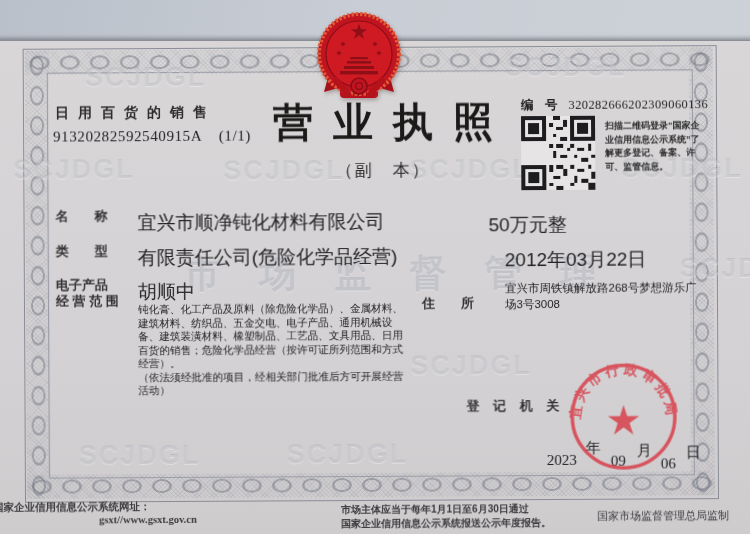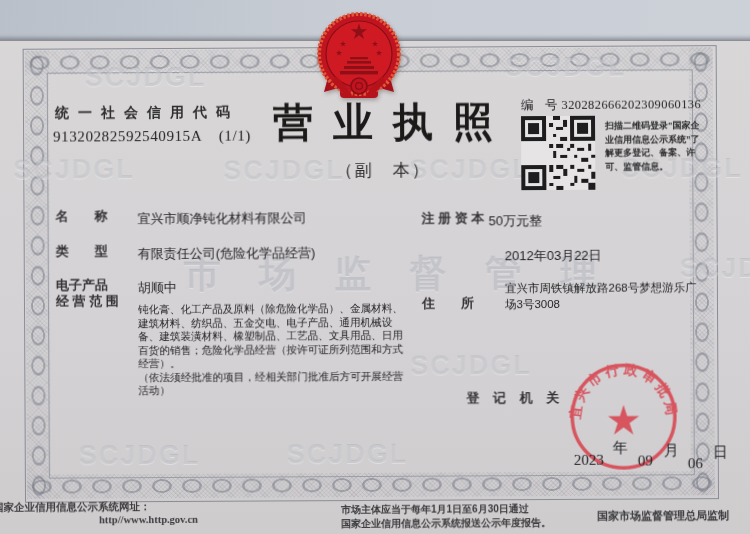--- a/index.html
+++ b/index.html
@@ -40,53 +40,53 @@
   
   .credit-label{position:absolute;left:70px;top:62px;font-size:14px;font-weight:bold;
     letter-spacing:9px;color:#2e2d2e;white-space:nowrap;}
   .credit-code{position:absolute;left:68px;top:86px;font-family:"Liberation Serif",serif;
     font-size:15px;color:#232224;letter-spacing:.6px;white-space:pre;}
   .title{position:absolute;left:258px;top:54px;width:280px;text-align:center;
     font-size:40px;font-weight:bold;letter-spacing:20px;color:#1c1a19;white-space:nowrap;text-indent:20px;}
   .subtitle{position:absolute;left:258px;top:118px;width:280px;text-align:center;
     font-size:17px;color:#2a292a;letter-spacing:2px;}
   .serial{position:absolute;left:536px;top:55px;white-space:nowrap;color:#232224;}
-  .serial .lab{font-weight:normal;font-size:12.5px;letter-spacing:4px;}
+  .serial .lab{font-weight:bold;font-size:12.5px;letter-spacing:4px;margin-right:7px;}
   .serial .num{font-family:"Liberation Serif",serif;font-size:12.5px;letter-spacing:.4px;}
   .qr{position:absolute;left:536px;top:76px;width:74px;height:74px;}
   .qr-caption{position:absolute;left:620px;top:80px;width:96px;font-size:9px;
     line-height:1.5;color:#2c2b2c;font-weight:bold;}
 
   
   .flabel{position:absolute;font-size:13px;font-weight:bold;color:#333134;white-space:pre;}
-  .fvalue{position:absolute;font-size:13px;color:#242325;white-space:pre-line;}
+  .fvalue{position:absolute;font-size:19px;color:#242325;white-space:pre-line;}
   .scope{font-size:10.6px;line-height:1.28;width:274px;}
   .addr{font-size:11.5px;line-height:1.35;width:202px;}
 
   
   .seal{position:absolute;left:578px;top:318px;width:118px;height:118px;opacity:.88;
     mix-blend-mode:multiply;}
-  .date-row{position:absolute;left:560px;top:400px;white-space:nowrap;color:#232224;margin-left:27px;}
+  .date-row{position:absolute;left:560px;top:400px;white-space:nowrap;color:#232224;}
   .date-row span{display:inline-block;font-size:15px;}
   .date-row .num{font-family:"Liberation Serif",serif;}
   .d-y{position:relative;top:11px;}
   .d-yu{position:relative;top:-1px;margin-left:9px;}
   .d-m{position:relative;top:12px;margin-left:10px;}
   .d-mu{position:relative;top:2px;margin-left:11px;}
   .d-d{position:relative;top:15px;margin-left:9px;}
   .d-du{position:relative;top:4px;margin-left:10px;}
 
   
   .footer-left-label{position:absolute;left:6px;top:458px;font-size:10.5px;font-weight:bold;color:#3b3a3c;}
   .footer-left-url{position:absolute;left:112px;top:472px;font-size:10.5px;font-weight:bold;
     font-family:"Liberation Serif",serif;color:#3b3a3c;}
   .footer-middle{position:absolute;left:354px;top:462px;font-size:10px;line-height:1.35;
     color:#3b3a3c;font-weight:bold;white-space:pre-line;}
   .footer-right{position:absolute;left:610px;top:469px;font-size:11px;color:#3b3a3c;
-    font-weight:bold;white-space:nowrap;}
+    font-weight:normal;white-space:nowrap;}
 
   .emblem{position:absolute;left:316px;top:8px;width:86px;height:94px;
     filter:drop-shadow(1px 2px 2px rgba(60,40,40,.35));}
 </style>
 </head>
 <body>
 
 <div class="stage">
   <div class="paper">
     <div class="cert">
@@ -103,21 +103,21 @@
       <div class="wm" style="left:28px;top:112px">SCJDGL</div>
       <div class="wm" style="left:238px;top:114px">SCJDGL</div>
       <div class="wm" style="left:424px;top:114px">SCJDGL</div>
       <div class="wm" style="left:636px;top:114px">SCJDGL</div>
       <div class="wm" style="left:694px;top:214px">SCJDGL</div>
       <div class="wm" style="left:424px;top:310px">SCJDGL</div>
       <div class="wm" style="left:92px;top:398px">SCJDGL</div>
       <div class="wm" style="left:300px;top:398px">SCJDGL</div>
       <div class="wm-center">市 场 监 督 管 理</div>
 
-      <div class="credit-label">统一社会信用代码</div>
+      <div class="credit-label">日用百货的销售</div>
       <div class="credit-code">91320282592540915A    (1/1)</div>
       <div class="title">营业执照</div>
       <div class="subtitle">（副　本）</div>
       <div class="serial">
         <span class="lab">编 号</span><span class="num">320282666202309060136</span>
       </div>
 
       <svg class="qr" viewBox="0 0 21 21" shape-rendering="crispEdges">
         <rect x="0" y="0" width="21" height="21" fill="#e6e4e5"></rect>
         <g fill="#1d1c1e">
@@ -142,42 +142,41 @@
       <div class="flabel" style="left:70px;top:165px">名　　称</div>
       <div class="fvalue" style="left:152px;top:168px">宜兴市顺净钝化材料有限公司</div>
       <div class="flabel" style="left:70px;top:200px">类　　型</div>
       <div class="fvalue" style="left:152px;top:203px">有限责任公司(危险化学品经营)</div>
       <div class="flabel" style="left:70px;top:234px">电子产品</div>
       <div class="fvalue" style="left:152px;top:237px">胡顺中</div>
       <div class="flabel" style="left:70px;top:250px">经 营 范 围</div>
       <div class="fvalue scope" style="left:152px;top:261px">钝化膏、化工产品及原料（除危险化学品）、金属材料、建筑材料、纺织品、五金交电、电子产品、通用机械设备、建筑装潢材料、橡塑制品、工艺品、文具用品、日用百货的销售；危险化学品经营（按许可证所列范围和方式经营）。
 （依法须经批准的项目，经相关部门批准后方可开展经营活动）</div>
 
-      <div class="flabel" style="left:436px;top:169px">注 册 资 本</div>
       <div class="fvalue" style="left:503px;top:172px">50万元整</div>
       <div class="fvalue" style="left:519px;top:207px">2012年03月22日</div>
       <div class="flabel" style="left:436px;top:254px">住　　所</div>
       <div class="fvalue addr" style="left:519px;top:241px">宜兴市周铁镇解放路268号梦想游乐广场3号3008</div>
-      <div class="flabel" style="left:480px;top:349px;letter-spacing:5px">登 记 机 关</div>
+      <div class="flabel" style="left:480px;top:357px;letter-spacing:5px">登 记 机 关</div>
 
       <svg class="seal" viewBox="0 0 115 115">
         <circle cx="57.5" cy="57.5" r="50" fill="none" stroke="#d8434e" stroke-width="3.4"></circle>
         <polygon points="0,-1 .22,-.31 .95,-.31 .36,.12 .59,.81 0,.38 -.59,.81 -.36,.12 -.95,-.31 -.22,-.31" transform="translate(57.5,62) scale(16)" fill="#d8434e"></polygon>
         <path id="sealArc" d="M 23,82 A 42,42 0 1 1 92,82" fill="none"></path>
         <text font-size="13.5" font-weight="bold" fill="#d8434e" letter-spacing="3.5" text-anchor="middle">
           <textPath href="#sealArc" xlink:href="#sealArc" startOffset="50%">宜兴市行政审批局</textPath>
         </text>
       </svg>
 
       <div class="date-row">
         <span class="num d-y">2023</span><span class="d-yu">年</span><span class="num d-m">09</span><span class="d-mu">月</span><span class="num d-d">06</span><span class="d-du">日</span>
       </div>
 
       <div class="footer-left-label">国家企业信用信息公示系统网址：</div>
-      <div class="footer-left-url">http//www.http.gov.cn</div>
+      <div class="footer-left-url">gsxt//www.gsxt.gov.cn</div>
       <div class="footer-middle">市场主体应当于每年1月1日至6月30日通过
 国家企业信用信息公示系统报送公示年度报告。</div>
       <div class="footer-right">国家市场监督管理总局监制</div>
     </div>
   </div>
 
   <svg class="emblem" viewBox="0 0 86 94">
     <path d="M14 62 L8 84 L22 80 Z" fill="#a81019"></path>
     <path d="M72 62 L78 84 L64 80 Z" fill="#a81019"></path>
     <rect x="24" y="70" width="38" height="20" rx="4" fill="#b5121c"></rect>

